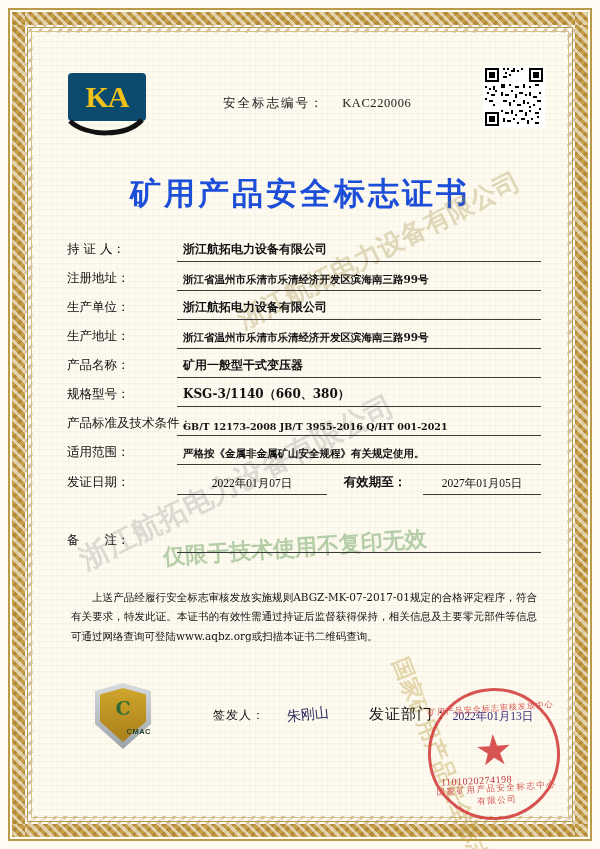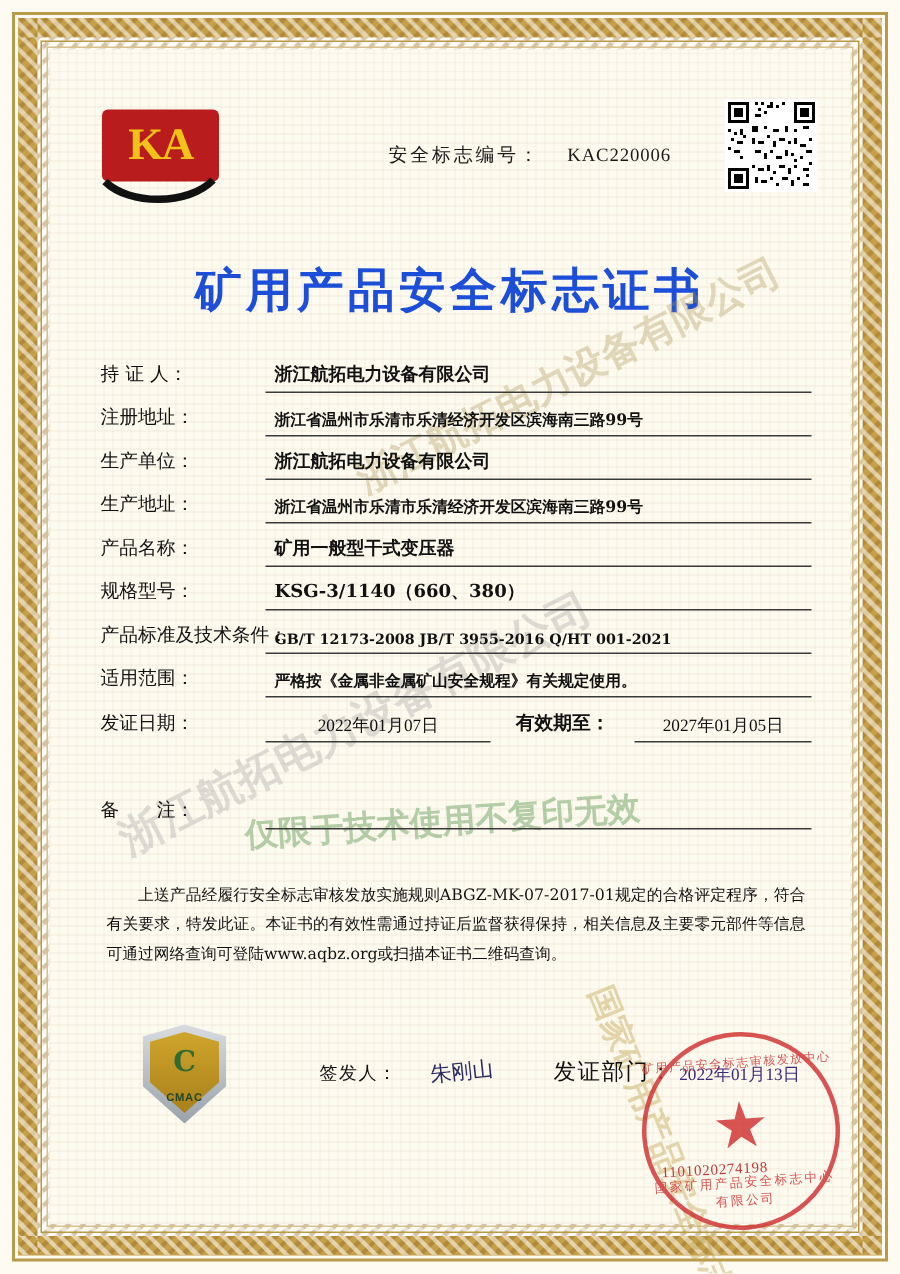--- a/index.html
+++ b/index.html
@@ -82,21 +82,21 @@
     left: 33px; top: 33px; right: 33px; bottom: 33px;
   }
 
   
   .logo {
     position: absolute;
     left: 35px;
     top: 40px;
     width: 78px;
     height: 48px;
-    background: #b91c1c;
+    background: #0c4a6e;
     border-radius: 4px;
     display: flex;
     align-items: center;
     justify-content: center;
   }
   .logo-text {
     color: #f2c219;
     font-family: "Liberation Serif", serif;
     font-weight: bold;
     font-size: 30px;
@@ -114,21 +114,21 @@
   
   .serial-row {
     position: absolute;
     left: 190px;
     top: 62px;
     font-size: 12.5px;
     color: #1a1a1a;
     font-family: "Liberation Serif", serif;
     letter-spacing: 0.5px;
   }
-  .serial-label { letter-spacing: 2px; margin-left: 36px; }
+  .serial-label { letter-spacing: 2px; }
   .serial-value {
     font-family: "Liberation Serif", serif;
     margin-left: 14px;
     letter-spacing: 0.6px;
   }
 
   
   .qr {
     position: absolute;
     right: 22px;
@@ -271,21 +271,21 @@
     text-align: center;
     font-family: "DejaVu Serif", serif;
     font-size: 19px;
     font-weight: bold;
     color: #2f6b33;
   }
   .cmac-label {
     position: absolute;
     left: 0; right: 0;
     bottom: 13px;
-    text-align: center;
+    text-align: right;
     font-family: "Liberation Sans", sans-serif;
     font-size: 7.5px;
     font-weight: bold;
     color: #23452a;
     letter-spacing: 0.5px;
   }
 
   
   .sigrow {
     position: absolute;

